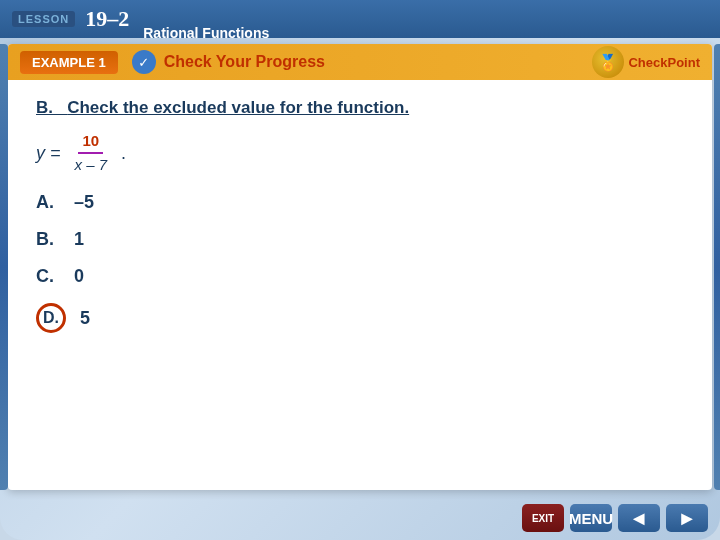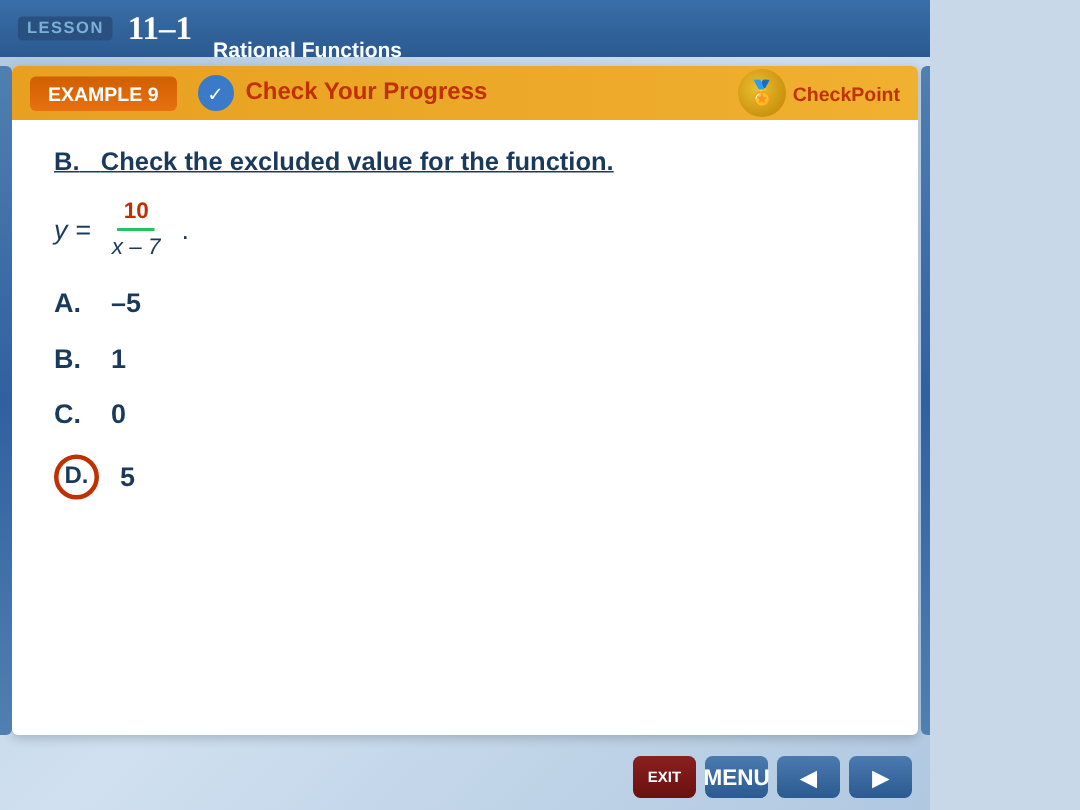--- a/index.html
+++ b/index.html
@@ -6,26 +6,27 @@
 
     body {
       width: 720px;
       height: 540px;
       overflow: hidden;
       font-family: Arial, sans-serif;
       background: #c8d8e8;
     }
 
     .outer {
-      width: 620px;
+      width: 720px;
       height: 540px;
       background: linear-gradient(135deg, #b0c8e0 0%, #d0e0f0 50%, #b0c8e0 100%);
       position: relative;
       display: flex;
       flex-direction: column;
+      border-radius: 23px;
     }
 
     
     .top-bar {
       background: linear-gradient(to bottom, #3a6ea8, #2a5a90);
       height: 38px;
       display: flex;
       align-items: center;
       padding: 0 12px;
       position: relative;
@@ -169,21 +170,21 @@
       flex-direction: column;
       align-items: center;
       vertical-align: middle;
       margin: 0 4px;
     }
 
     .numerator {
       font-size: 15px;
       color: #c03000;
       font-weight: bold;
-      border-bottom: 2px solid #22c55e;
+      border-bottom: 2px solid #a21caf;
       padding: 0 4px 2px 4px;
       line-height: 1.2;
     }
 
     .denominator {
       font-size: 15px;
       color: #1a3a5c;
       padding: 2px 4px 0 4px;
       font-style: italic;
       line-height: 1.2;
@@ -295,31 +296,31 @@
       border-radius: 4px 0 0 4px;
     }
   </style>
 </head>
 <body>
 
 <div class="outer">
 
   <div class="top-bar">
     <span class="lesson-label">LESSON</span>
-    <span class="lesson-number">11–1</span>
+    <span class="lesson-number">19–2</span>
     <span class="lesson-title">Rational Functions</span>
   </div>
 
   <div class="side-deco-left"></div>
   <div class="side-deco-right"></div>
 
   <div class="main-content">
 
     <div class="example-header">
-      <div class="example-badge">EXAMPLE 9</div>
+      <div class="example-badge">EXAMPLE 1</div>
       <div class="check-icon">✓</div>
       <span class="check-your-progress">Check Your Progress</span>
       <div class="checkpoint-badge">
         <div class="checkpoint-logo">🏅</div>
         <span class="checkpoint-text">CheckPoint</span>
       </div>
     </div>
 
     <div class="content-area">
 

